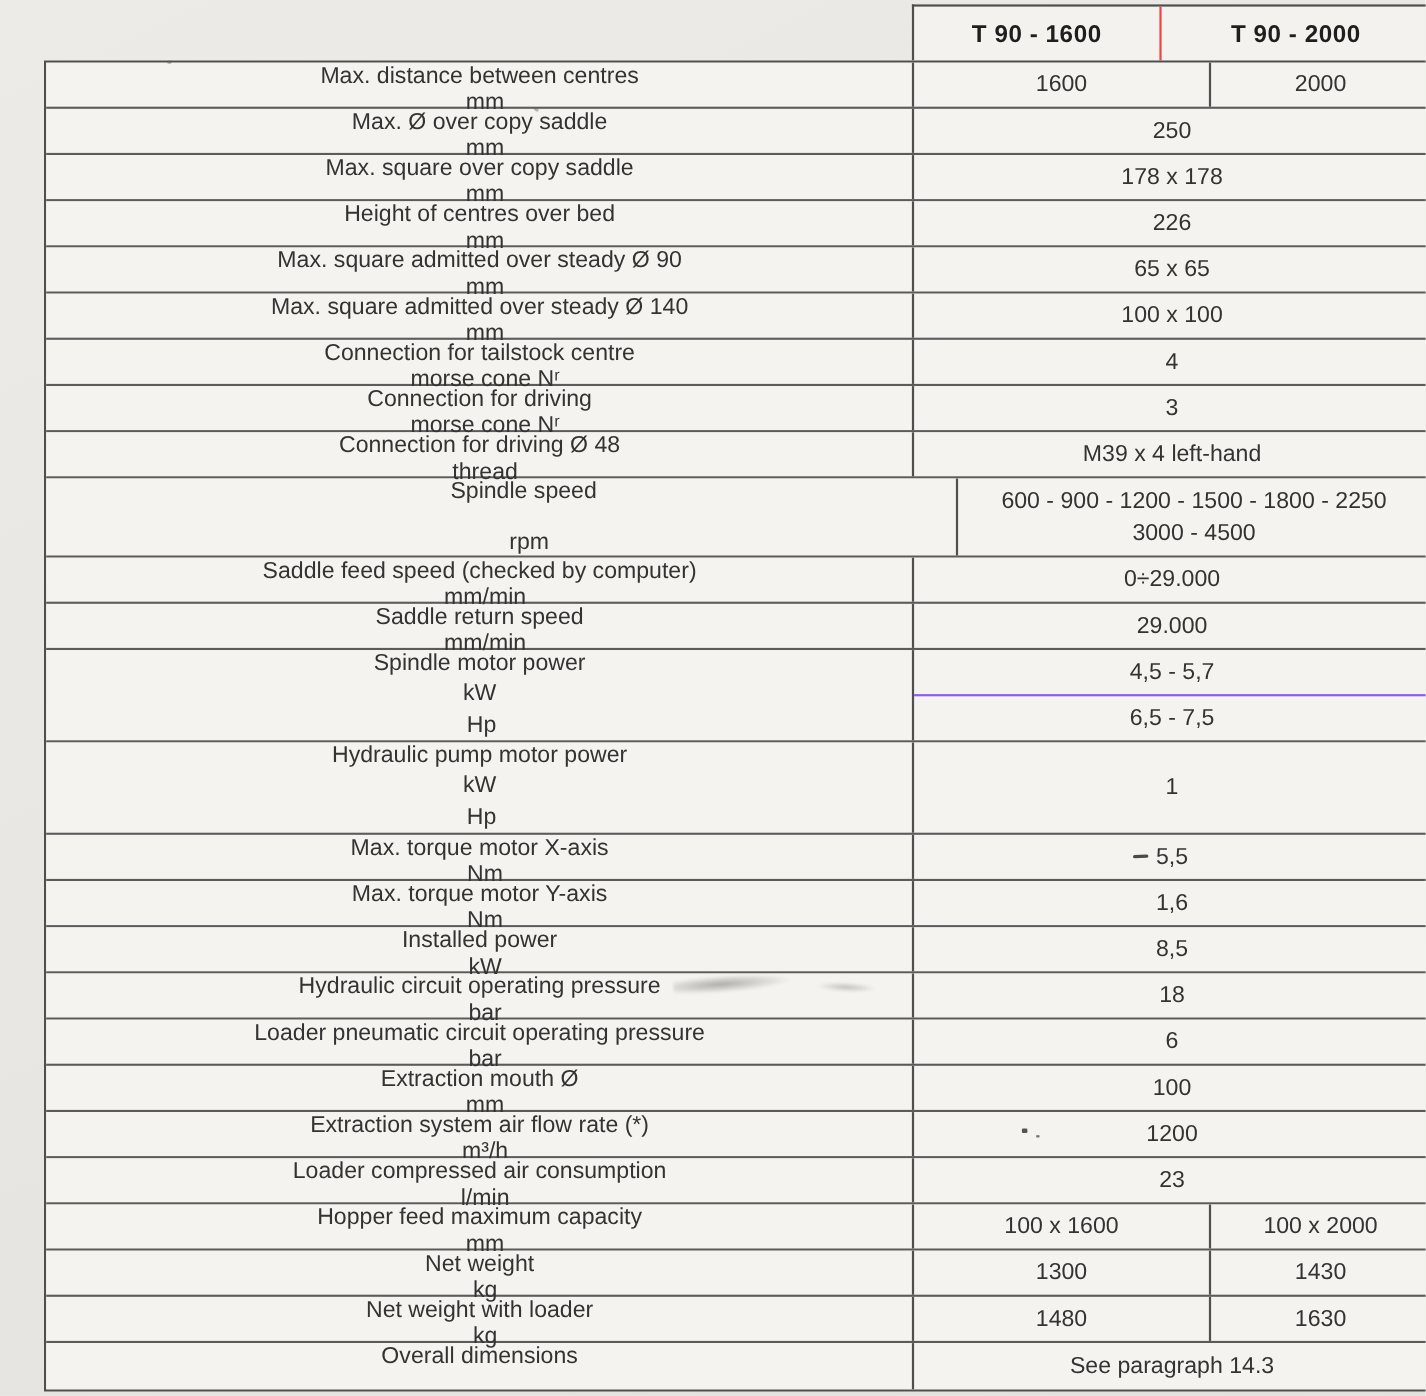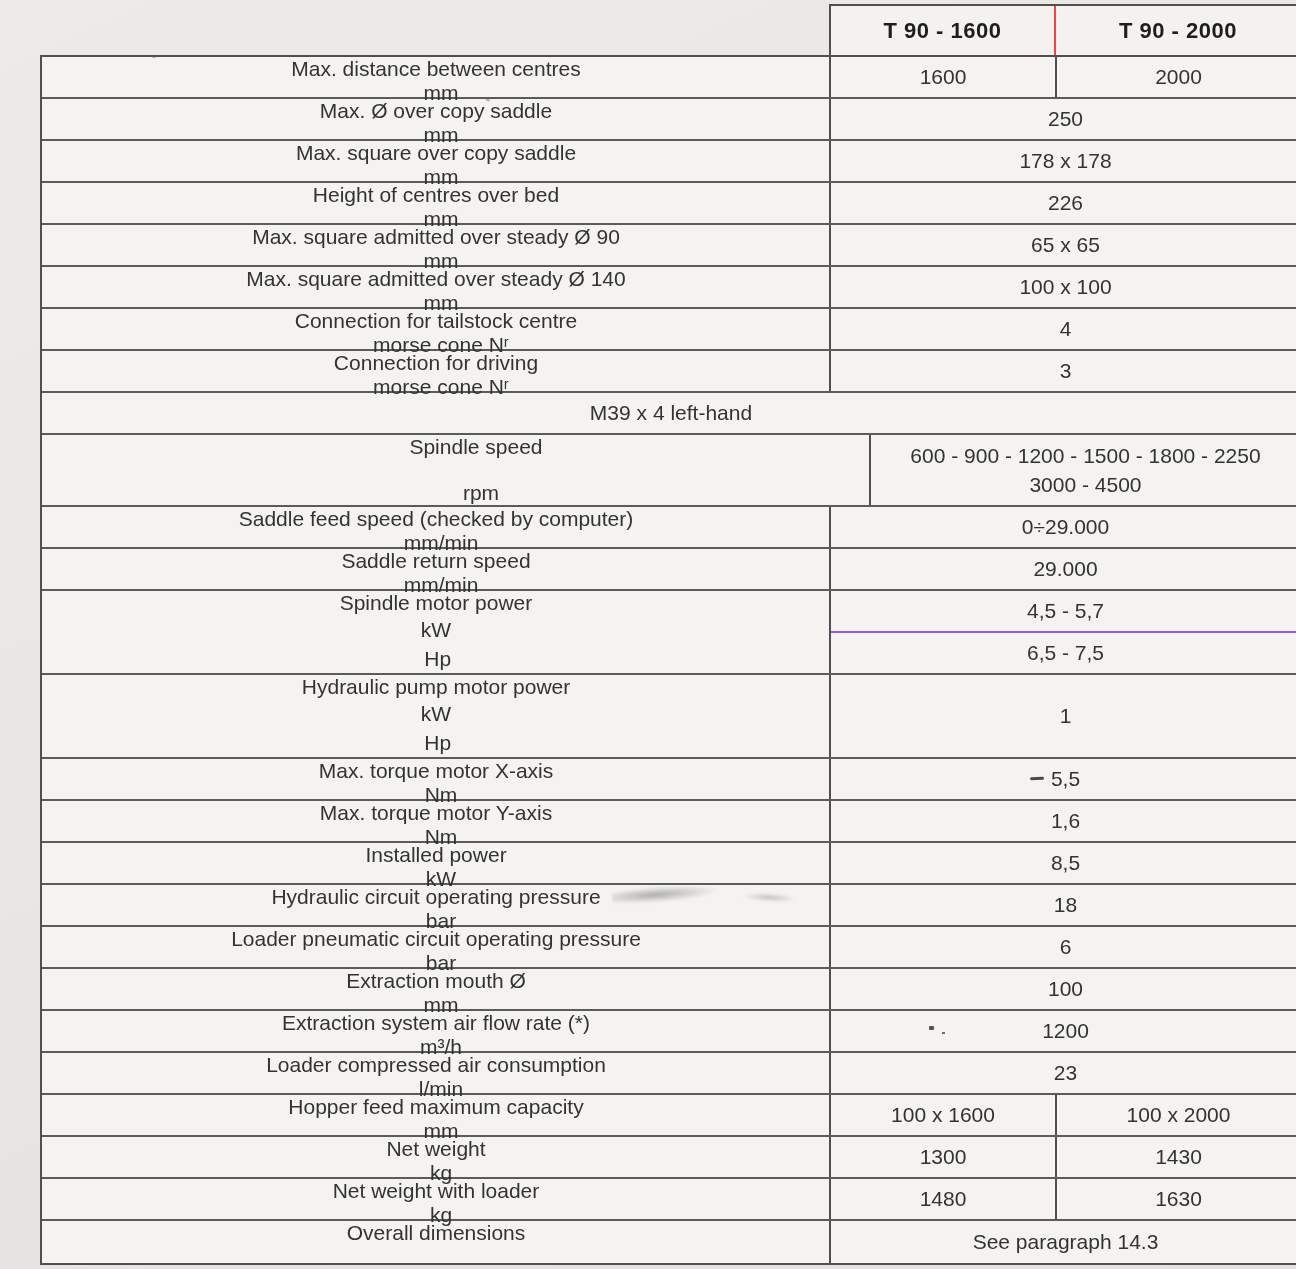--- a/index.html
+++ b/index.html
@@ -21,21 +21,21 @@
   .row.r84{height:84px;}
   .pcell{width:789px;box-sizing:border-box;border-right:2px solid #4f4f4f;
     display:flex;justify-content:space-between;align-items:center;padding:0 7px 0 8px;flex-direction:column;}
   .lbl{font-size:21px;white-space:nowrap;color:#333;}
   .unit{font-size:21px;white-space:nowrap;text-align:right;color:#333;padding-left:10px;}
   .units{height:100%;display:flex;flex-direction:column;}
   .units span{flex:1;display:flex;align-items:center;justify-content:flex-end;font-size:21px;color:#333;}
   .vspan{flex:1;display:flex;align-items:center;justify-content:center;
     font-size:21px;text-align:center;color:#333;}
   .pre{white-space:pre-line;line-height:1.4;}
-  .v1{width:224px;box-sizing:border-box;display:flex;align-items:center;justify-content:center;font-size:21px;color:#333;}
+  .v1{width:268px;box-sizing:border-box;display:flex;align-items:center;justify-content:center;font-size:21px;color:#333;}
   .v2{flex:1;box-sizing:border-box;border-left:2px solid #4f4f4f;display:flex;align-items:center;justify-content:center;font-size:21px;color:#333;}
   .vstack{flex:1;display:flex;flex-direction:column;}
   .vstack .vcell{flex:1;display:flex;align-items:center;justify-content:center;font-size:21px;color:#333;}
   .vstack .vcell + .vcell{border-top:2px solid #8b5cf6;}
   
   .smudge{position:absolute;left:612px;top:886px;width:108px;height:16px;pointer-events:none;
     background:radial-gradient(ellipse at 40% 50%,rgba(105,105,105,.5),rgba(105,105,105,0) 70%);
     transform:rotate(-4deg);filter:blur(1px);}
   .smudge2{position:absolute;left:742px;top:893px;width:55px;height:9px;pointer-events:none;
     background:radial-gradient(ellipse,rgba(120,120,120,.4),rgba(120,120,120,0) 70%);
@@ -118,20 +118,24 @@
 
     <div class="row">
       <div class="pcell">
         <span class="lbl">Connection for driving</span>
         <span class="unit">morse cone Nʳ</span>
       </div>
       <div class="vspan">3</div>
     </div>
 
     <div class="row">
+      <div class="pcell">
+        <span class="lbl">Connection for driving Ø 48</span>
+        <span class="unit">thread</span>
+      </div>
       <div class="vspan">M39 x 4 left-hand</div>
     </div>
 
     <div class="row r72">
       <div class="pcell">
         <span class="lbl">Spindle speed</span>
         <span class="unit">rpm</span>
       </div>
       <div class="vspan pre">600 - 900 - 1200 - 1500 - 1800 - 2250
 3000 - 4500</div>

